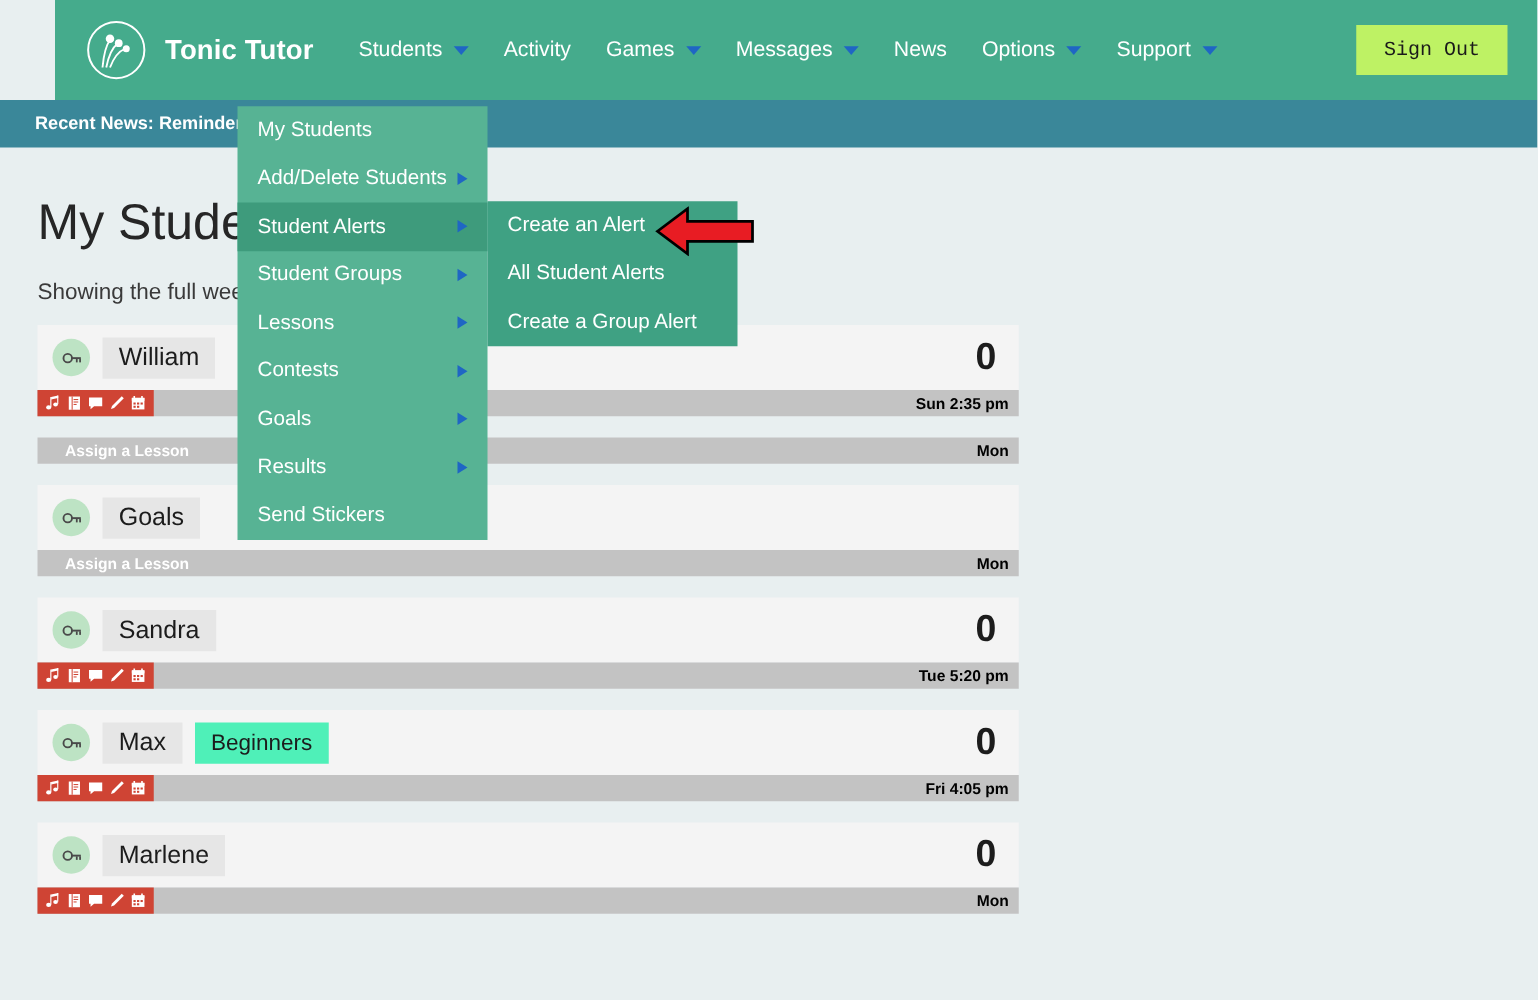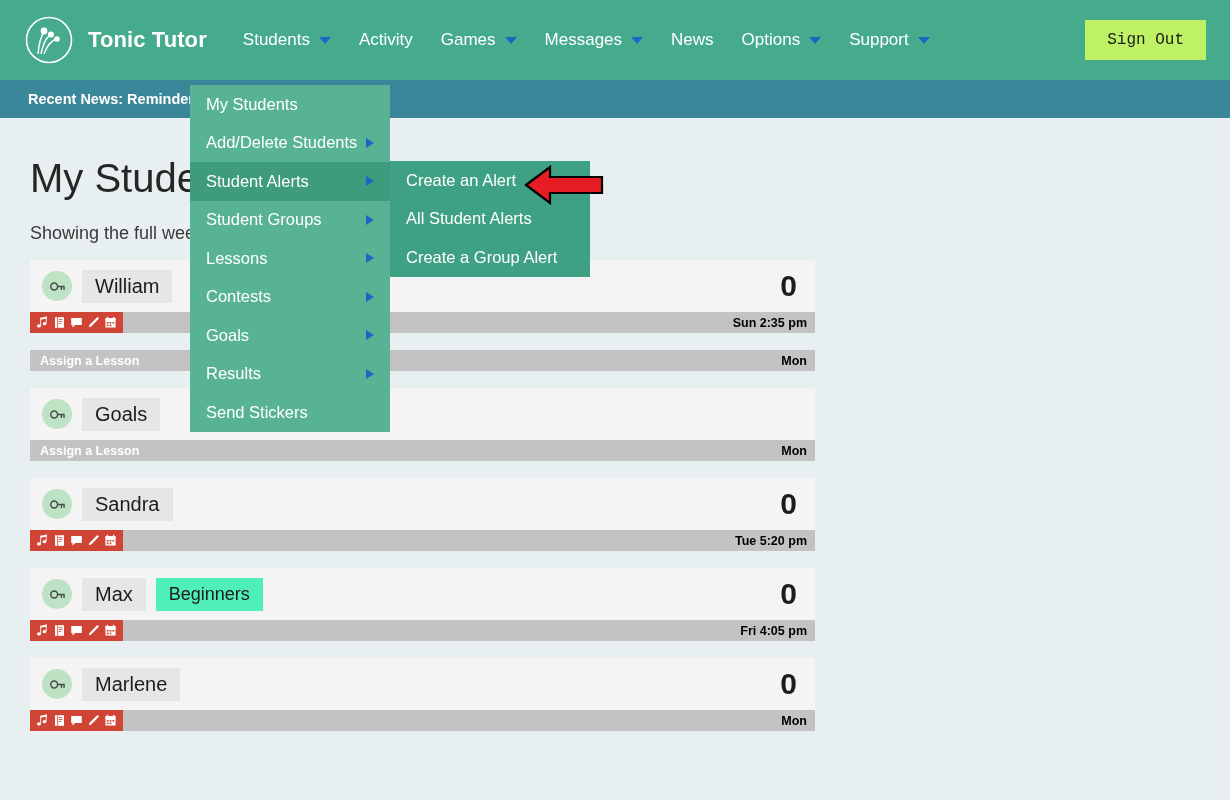--- a/index.html
+++ b/index.html
@@ -13,20 +13,21 @@
 
   
   .navbar {
     position: relative;
     height: 80px;
     background: #45ab8c;
     display: flex;
     align-items: center;
     padding: 0 18px;
     z-index: 5;
+    margin-left: 44px;
   }
   .brand-logo {
     width: 50px; height: 50px;
     margin-left: 6px;
     margin-right: 14px;
     flex: 0 0 auto;
   }
   .brand-name {
     color: #ffffff;
     font-size: 22px;
@@ -159,20 +160,21 @@
     gap: 4px;
     flex: 0 0 auto;
   }
   .icon-strip svg { display: block; }
   .assign-lesson {
     color: #ffffff;
     font-size: 12.5px;
     font-weight: bold;
     padding-left: 10px;
     white-space: nowrap;
+    margin-left: 12px;
   }
   .timestamp {
     margin-left: auto;
     color: #000000;
     font-size: 12.5px;
     font-weight: bold;
     padding-right: 8px;
     white-space: nowrap;
   }
 

